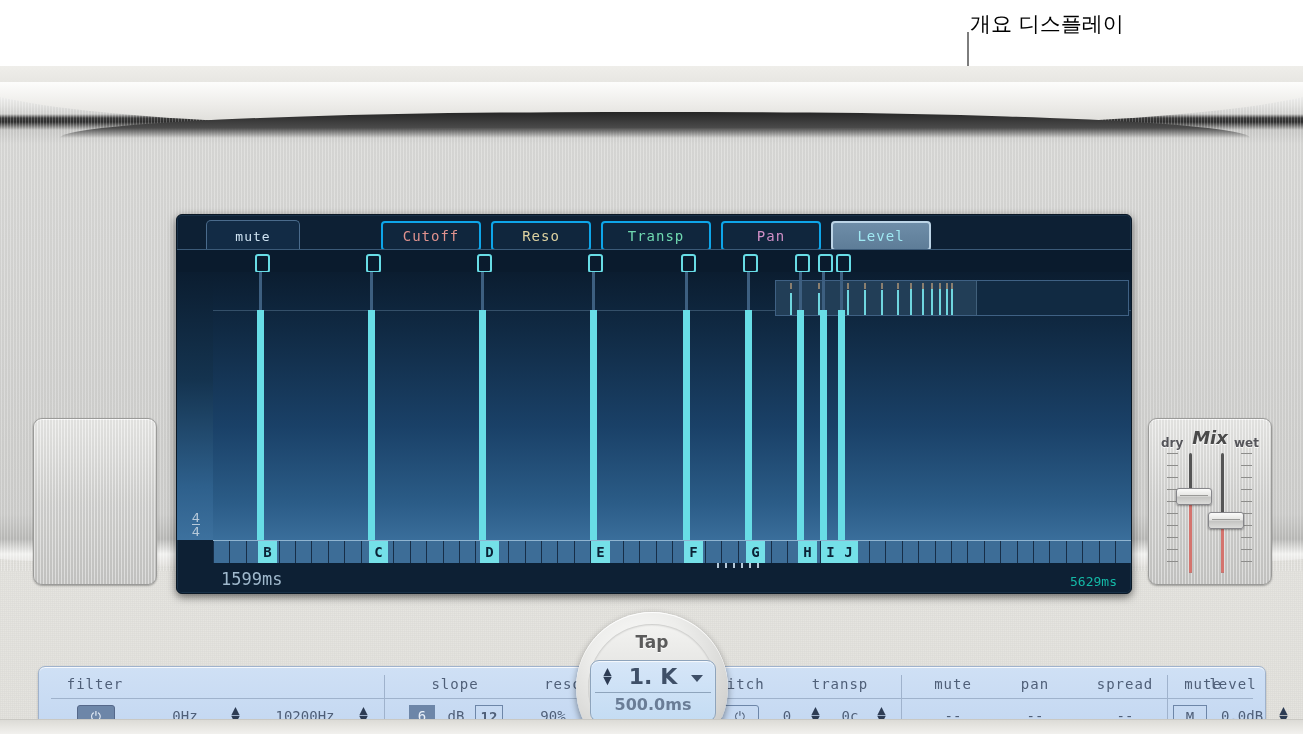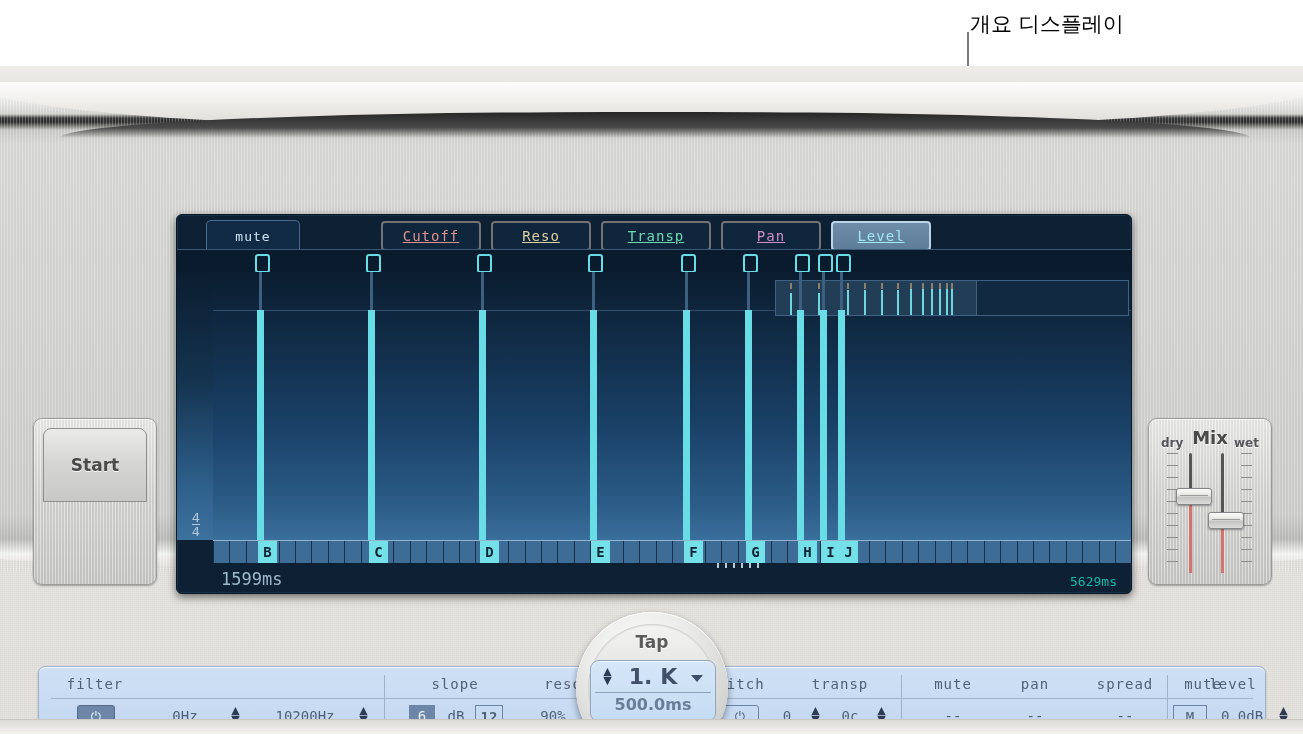--- a/index.html
+++ b/index.html
@@ -170,21 +170,21 @@
   #fb-knob-dot{
     position:absolute;left:50%;top:84px;transform:translateX(-50%);
     width:7px;height:8px;border-radius:2px;
     background:linear-gradient(180deg,#8d8d8b,#6f6f6d);
   }
   #fb-knob-tick-l{position:absolute;left:22px;top:134px;width:10px;height:1px;background:#9d9d9b;transform:rotate(40deg);}
   #fb-knob-tick-r{position:absolute;right:22px;top:134px;width:10px;height:1px;background:#9d9d9b;transform:rotate(-40deg);}
   #fb-db-value{left:14px;top:150px;width:94px;height:22px;font-size:15px;}
 
   #mix-panel{left:1148px;top:352px;width:122px;height:165px;}
-  #mix-title{top:8px;font-size:18px;}
+  #mix-title{top:8px;font-size:18px;font-style:italic;}
   #mix-dry{position:absolute;left:12px;top:17px;font-size:12px;font-weight:bold;color:#55555a;font-family:"DejaVu Sans",sans-serif;text-shadow:0 1px 0 rgba(255,255,255,.8);}
   #mix-wet{position:absolute;right:12px;top:17px;font-size:12px;font-weight:bold;color:#55555a;font-family:"DejaVu Sans",sans-serif;text-shadow:0 1px 0 rgba(255,255,255,.8);}
   .slider-group{position:absolute;top:34px;height:120px;width:46px;}
   .slider-ticks{position:absolute;top:0;width:11px;height:120px;
     background-image:repeating-linear-gradient(180deg,#8d8d8b 0 1px, rgba(0,0,0,0) 1px 12px);}
   .slider-track{position:absolute;top:0;width:3px;height:120px;background:#555;border-radius:2px;}
   .slider-track-red{position:absolute;width:3px;background:#d4746e;border-radius:2px;}
   .slider-handle{
     position:absolute;width:34px;height:15px;border-radius:3px;
     background:linear-gradient(180deg,#fbfbfa 0%,#e4e4e2 45%,#c4c4c2 55%,#dcdcda 100%);
@@ -210,24 +210,24 @@
     border:1px solid #4a6b8c;border-bottom:none;border-radius:5px 5px 0 0;
     background:#122b45;
     display:flex;align-items:center;justify-content:center;
     font-size:13px;color:#cfe3f2;letter-spacing:1px;
   }
   #tabstrip-underline{
     position:absolute;left:0;top:34px;width:954px;height:1px;background:#3b5a78;
   }
   .param-btn{
     position:absolute;top:6px;height:26px;
-    border:2px solid #737373;border-radius:4px;
+    border:2px solid #0ea5e9;border-radius:4px;
     background:#10263d;
     display:flex;align-items:center;justify-content:center;
-    font-size:14px;letter-spacing:1px;text-decoration:underline;
+    font-size:14px;letter-spacing:1px;
   }
   #btn-cutoff{left:204px;width:96px;color:#e0928e;}
   #btn-reso{left:314px;width:96px;color:#ded2a0;}
   #btn-transp{left:424px;width:106px;color:#6fd8b0;}
   #btn-pan{left:544px;width:96px;color:#cf8fc6;}
   #btn-level{
     left:654px;width:96px;color:#9fe8f2;
     background:linear-gradient(180deg,#6e8da8,#5e7d98);
     border-color:#bcd4e6;
   }
@@ -399,21 +399,20 @@
 
   <div id="chassis">
     <div id="chassis-brush"></div>
   </div>
   <div id="chassis-topcurve"></div>
   <div id="chassis-shadowcurve"></div>
   <div id="chassis-bottomcurve"></div>
 
 
   <div class="metal-panel" id="transport-panel">
-    <div class="big-button" id="start-button">Start</div>
   </div>
 
 
   <div class="metal-panel" id="mix-panel">
     <div class="panel-label" id="mix-title">Mix</div>
     <div id="mix-dry">dry</div>
     <div id="mix-wet">wet</div>
 
     <div class="slider-group" style="left:18px;">
       <div class="slider-ticks" style="left:0;"></div>

